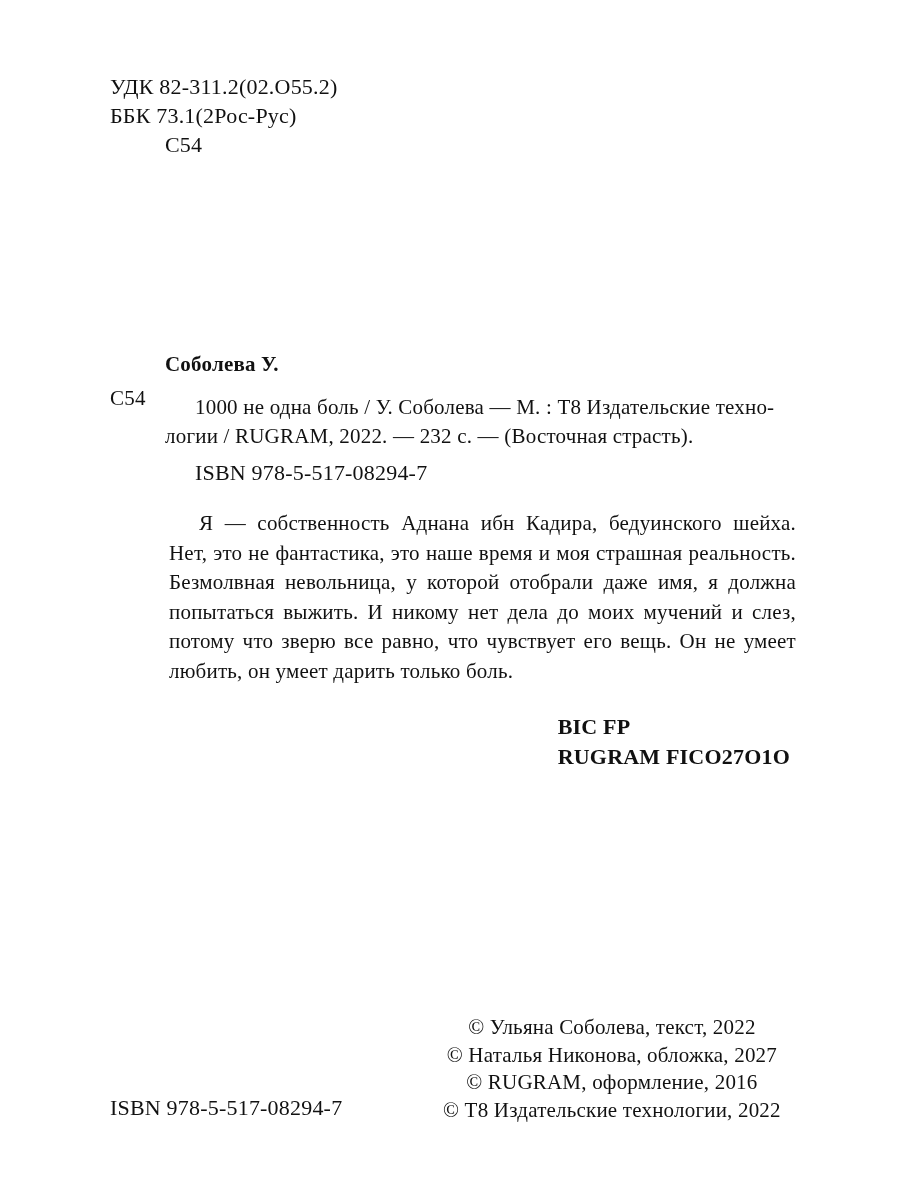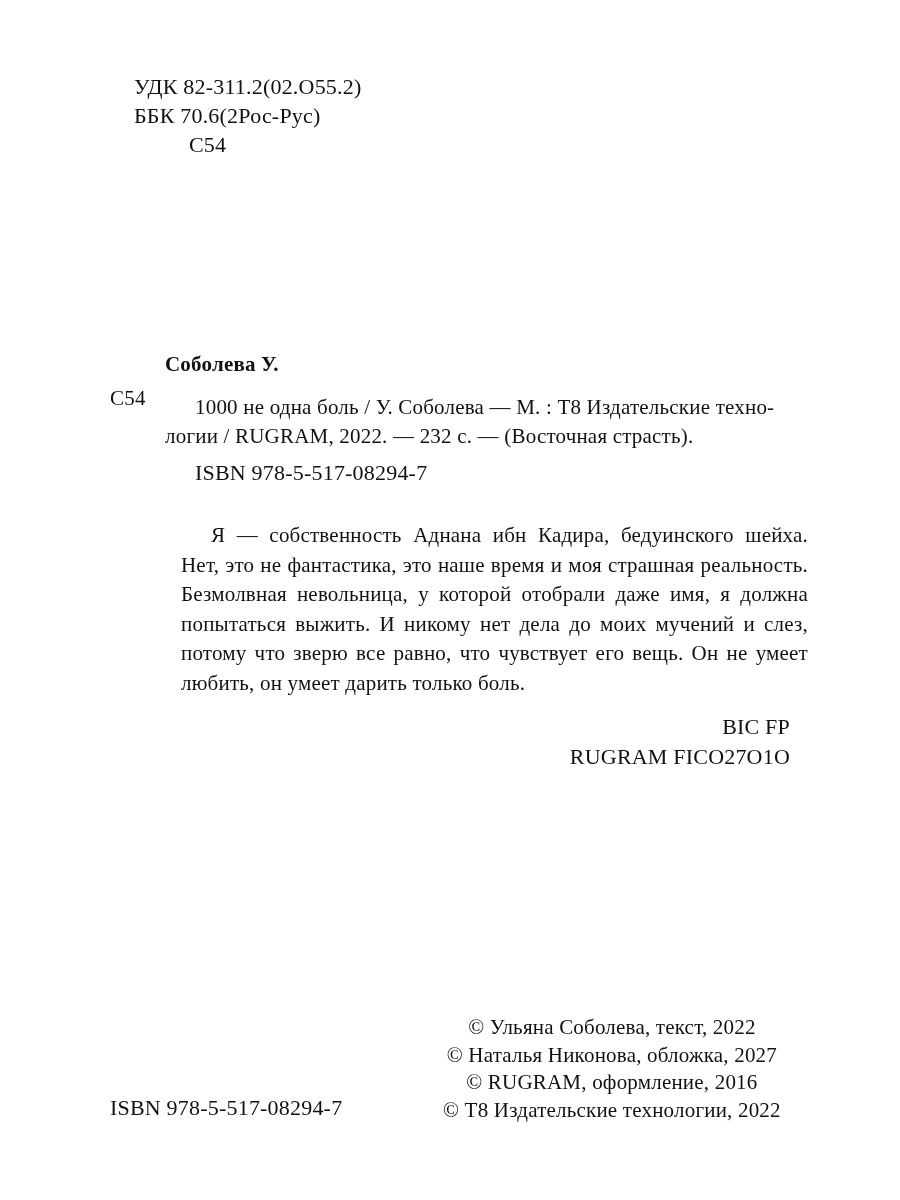--- a/index.html
+++ b/index.html
@@ -17,21 +17,20 @@
     font-size: 21px;
     letter-spacing: 0.2px;
     overflow: hidden;
   }
   .udk-block {
     position: absolute;
     top: 72px;
     left: 110px;
     font-size: 22px;
     line-height: 29px;
-    margin-left: 24px;
   }
   .udk-block .code-indent {
     margin-left: 55px;
   }
   .author-name {
     position: absolute;
     top: 352px;
     left: 165px;
     font-weight: bold;
     font-size: 21px;
@@ -60,32 +59,33 @@
     position: absolute;
     top: 460px;
     left: 195px;
     font-size: 22px;
   }
   .annotation {
     position: absolute;
     top: 505px;
     left: 165px;
     width: 627px;
-    margin: 16px;
+    margin: 4px;
     text-align: justify;
     text-indent: 30px;
     line-height: 29.5px;
   }
   .codes-right {
     position: absolute;
     top: 712px;
     right: 110px;
-    text-align: right;
+    text-align: left;
     font-size: 22px;
     line-height: 30px;
+    font-weight: bold;
   }
   .copyright-block {
     position: absolute;
     top: 1014px;
     left: 443px;
     line-height: 27.5px;
     text-align: center;
   }
   .isbn-bottom {
     position: absolute;
@@ -94,21 +94,21 @@
     font-size: 22px;
   }
 </style>
 </head>
 <body>
 
 <div class="page">
 
   <div class="udk-block">
     <div>УДК 82-311.2(02.О55.2)</div>
-    <div>ББК 70.6(2Рос-Рус)</div>
+    <div>ББК 73.1(2Рос-Рус)</div>
     <div class="code-indent">С54</div>
   </div>
 
   <div class="author-name">Соболева У.</div>
 
   <div class="bib-entry">
     <span class="bib-code">С54</span>
     <div class="bib-text">
       <div class="bib-line-1">1000 не одна боль / У. Соболева — М. : Т8 Издательские техно-</div>
       <div class="bib-line-2">логии / RUGRAM, 2022. — 232 с. — (Восточная страсть).</div>

